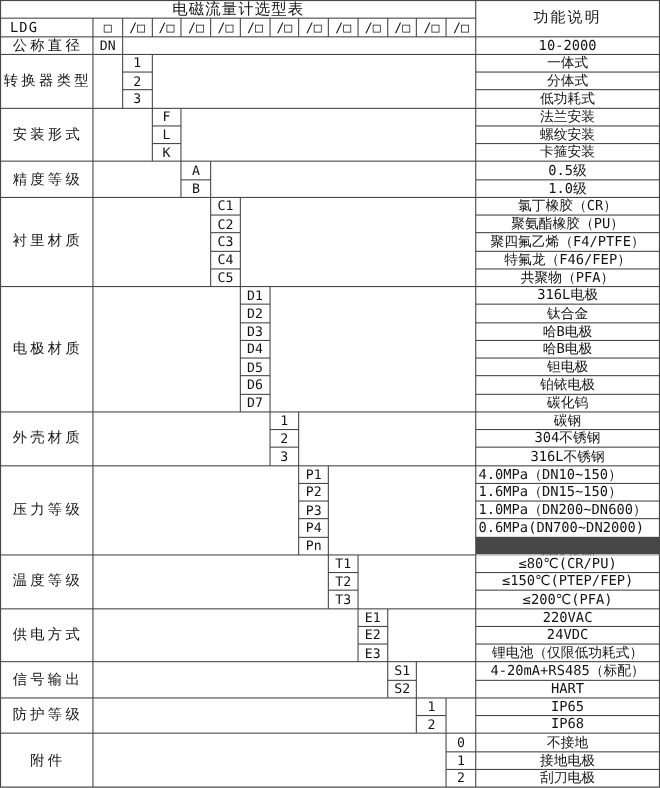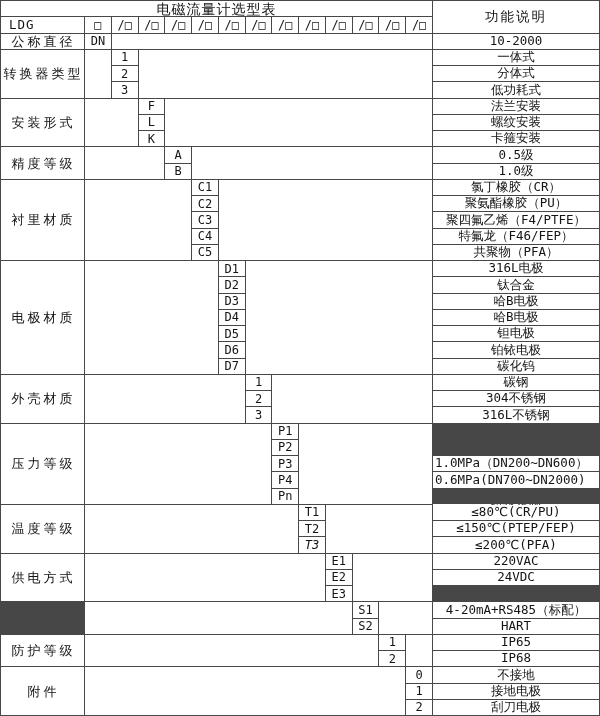--- a/index.html
+++ b/index.html
@@ -115,44 +115,48 @@
     <div class="cell code" style="grid-area: 24 / 8;">1</div>
     <div class="cell desc" style="grid-area: 24 / 15;">碳钢</div>
     <div class="cell code" style="grid-area: 25 / 8;">2</div>
     <div class="cell desc" style="grid-area: 25 / 15;">304不锈钢</div>
     <div class="cell code" style="grid-area: 26 / 8;">3</div>
     <div class="cell desc" style="grid-area: 26 / 15;">316L不锈钢</div>
     <div class="cell label" style="grid-area: 27 / 1 / 32;">压力等级</div>
     <div class="cell filler" style="grid-area: 27 / 2 / 32 / 9;"></div>
     <div class="cell filler" style="grid-area: 27 / 10 / 32 / 15;"></div>
     <div class="cell code" style="grid-area: 27 / 9;">P1</div>
+    <div class="cell desc left" style="grid-area: 27 / 15;">4.0MPa（DN10~150）</div>
     <div class="cell code" style="grid-area: 28 / 9;">P2</div>
+    <div class="cell desc left" style="grid-area: 28 / 15;">1.6MPa（DN15~150）</div>
     <div class="cell code" style="grid-area: 29 / 9;">P3</div>
     <div class="cell desc left" style="grid-area: 29 / 15;">1.0MPa（DN200~DN600）</div>
     <div class="cell code" style="grid-area: 30 / 9;">P4</div>
     <div class="cell desc left" style="grid-area: 30 / 15;">0.6MPa(DN700~DN2000)</div>
     <div class="cell code" style="grid-area: 31 / 9;">Pn</div>
     <div class="cell desc" style="grid-area: 31 / 15; margin-top: 15px;">特殊定制</div>
     <div class="cell label" style="grid-area: 32 / 1 / 35;">温度等级</div>
     <div class="cell filler" style="grid-area: 32 / 2 / 35 / 10;"></div>
     <div class="cell filler" style="grid-area: 32 / 11 / 35 / 15;"></div>
     <div class="cell code" style="grid-area: 32 / 10;">T1</div>
     <div class="cell desc" style="grid-area: 32 / 15;">≤80℃(CR/PU)</div>
     <div class="cell code" style="grid-area: 33 / 10;">T2</div>
     <div class="cell desc" style="grid-area: 33 / 15;">≤150℃(PTEP/FEP)</div>
-    <div class="cell code" style="grid-area: 34 / 10; font-style: italic;">T3</div>
+    <div class="cell code" style="grid-area: 34 / 10;">T3</div>
     <div class="cell desc" style="grid-area: 34 / 15;">≤200℃(PFA)</div>
     <div class="cell label" style="grid-area: 35 / 1 / 38;">供电方式</div>
     <div class="cell filler" style="grid-area: 35 / 2 / 38 / 11;"></div>
     <div class="cell filler" style="grid-area: 35 / 12 / 38 / 15;"></div>
     <div class="cell code" style="grid-area: 35 / 11;">E1</div>
     <div class="cell desc" style="grid-area: 35 / 15;">220VAC</div>
     <div class="cell code" style="grid-area: 36 / 11;">E2</div>
     <div class="cell desc" style="grid-area: 36 / 15;">24VDC</div>
     <div class="cell code" style="grid-area: 37 / 11;">E3</div>
+    <div class="cell desc" style="grid-area: 37 / 15;">锂电池（仅限低功耗式）</div>
+    <div class="cell label" style="grid-area: 38 / 1 / 40;">信号输出</div>
     <div class="cell filler" style="grid-area: 38 / 2 / 40 / 12;"></div>
     <div class="cell filler" style="grid-area: 38 / 13 / 40 / 15;"></div>
     <div class="cell code" style="grid-area: 38 / 12;">S1</div>
     <div class="cell desc" style="grid-area: 38 / 15;">4-20mA+RS485（标配）</div>
     <div class="cell code" style="grid-area: 39 / 12;">S2</div>
     <div class="cell desc" style="grid-area: 39 / 15;">HART</div>
     <div class="cell label" style="grid-area: 40 / 1 / 42;">防护等级</div>
     <div class="cell filler" style="grid-area: 40 / 2 / 42 / 13;"></div>
     <div class="cell filler" style="grid-area: 40 / 14 / 42 / 15;"></div>
     <div class="cell code" style="grid-area: 40 / 13;">1</div>

